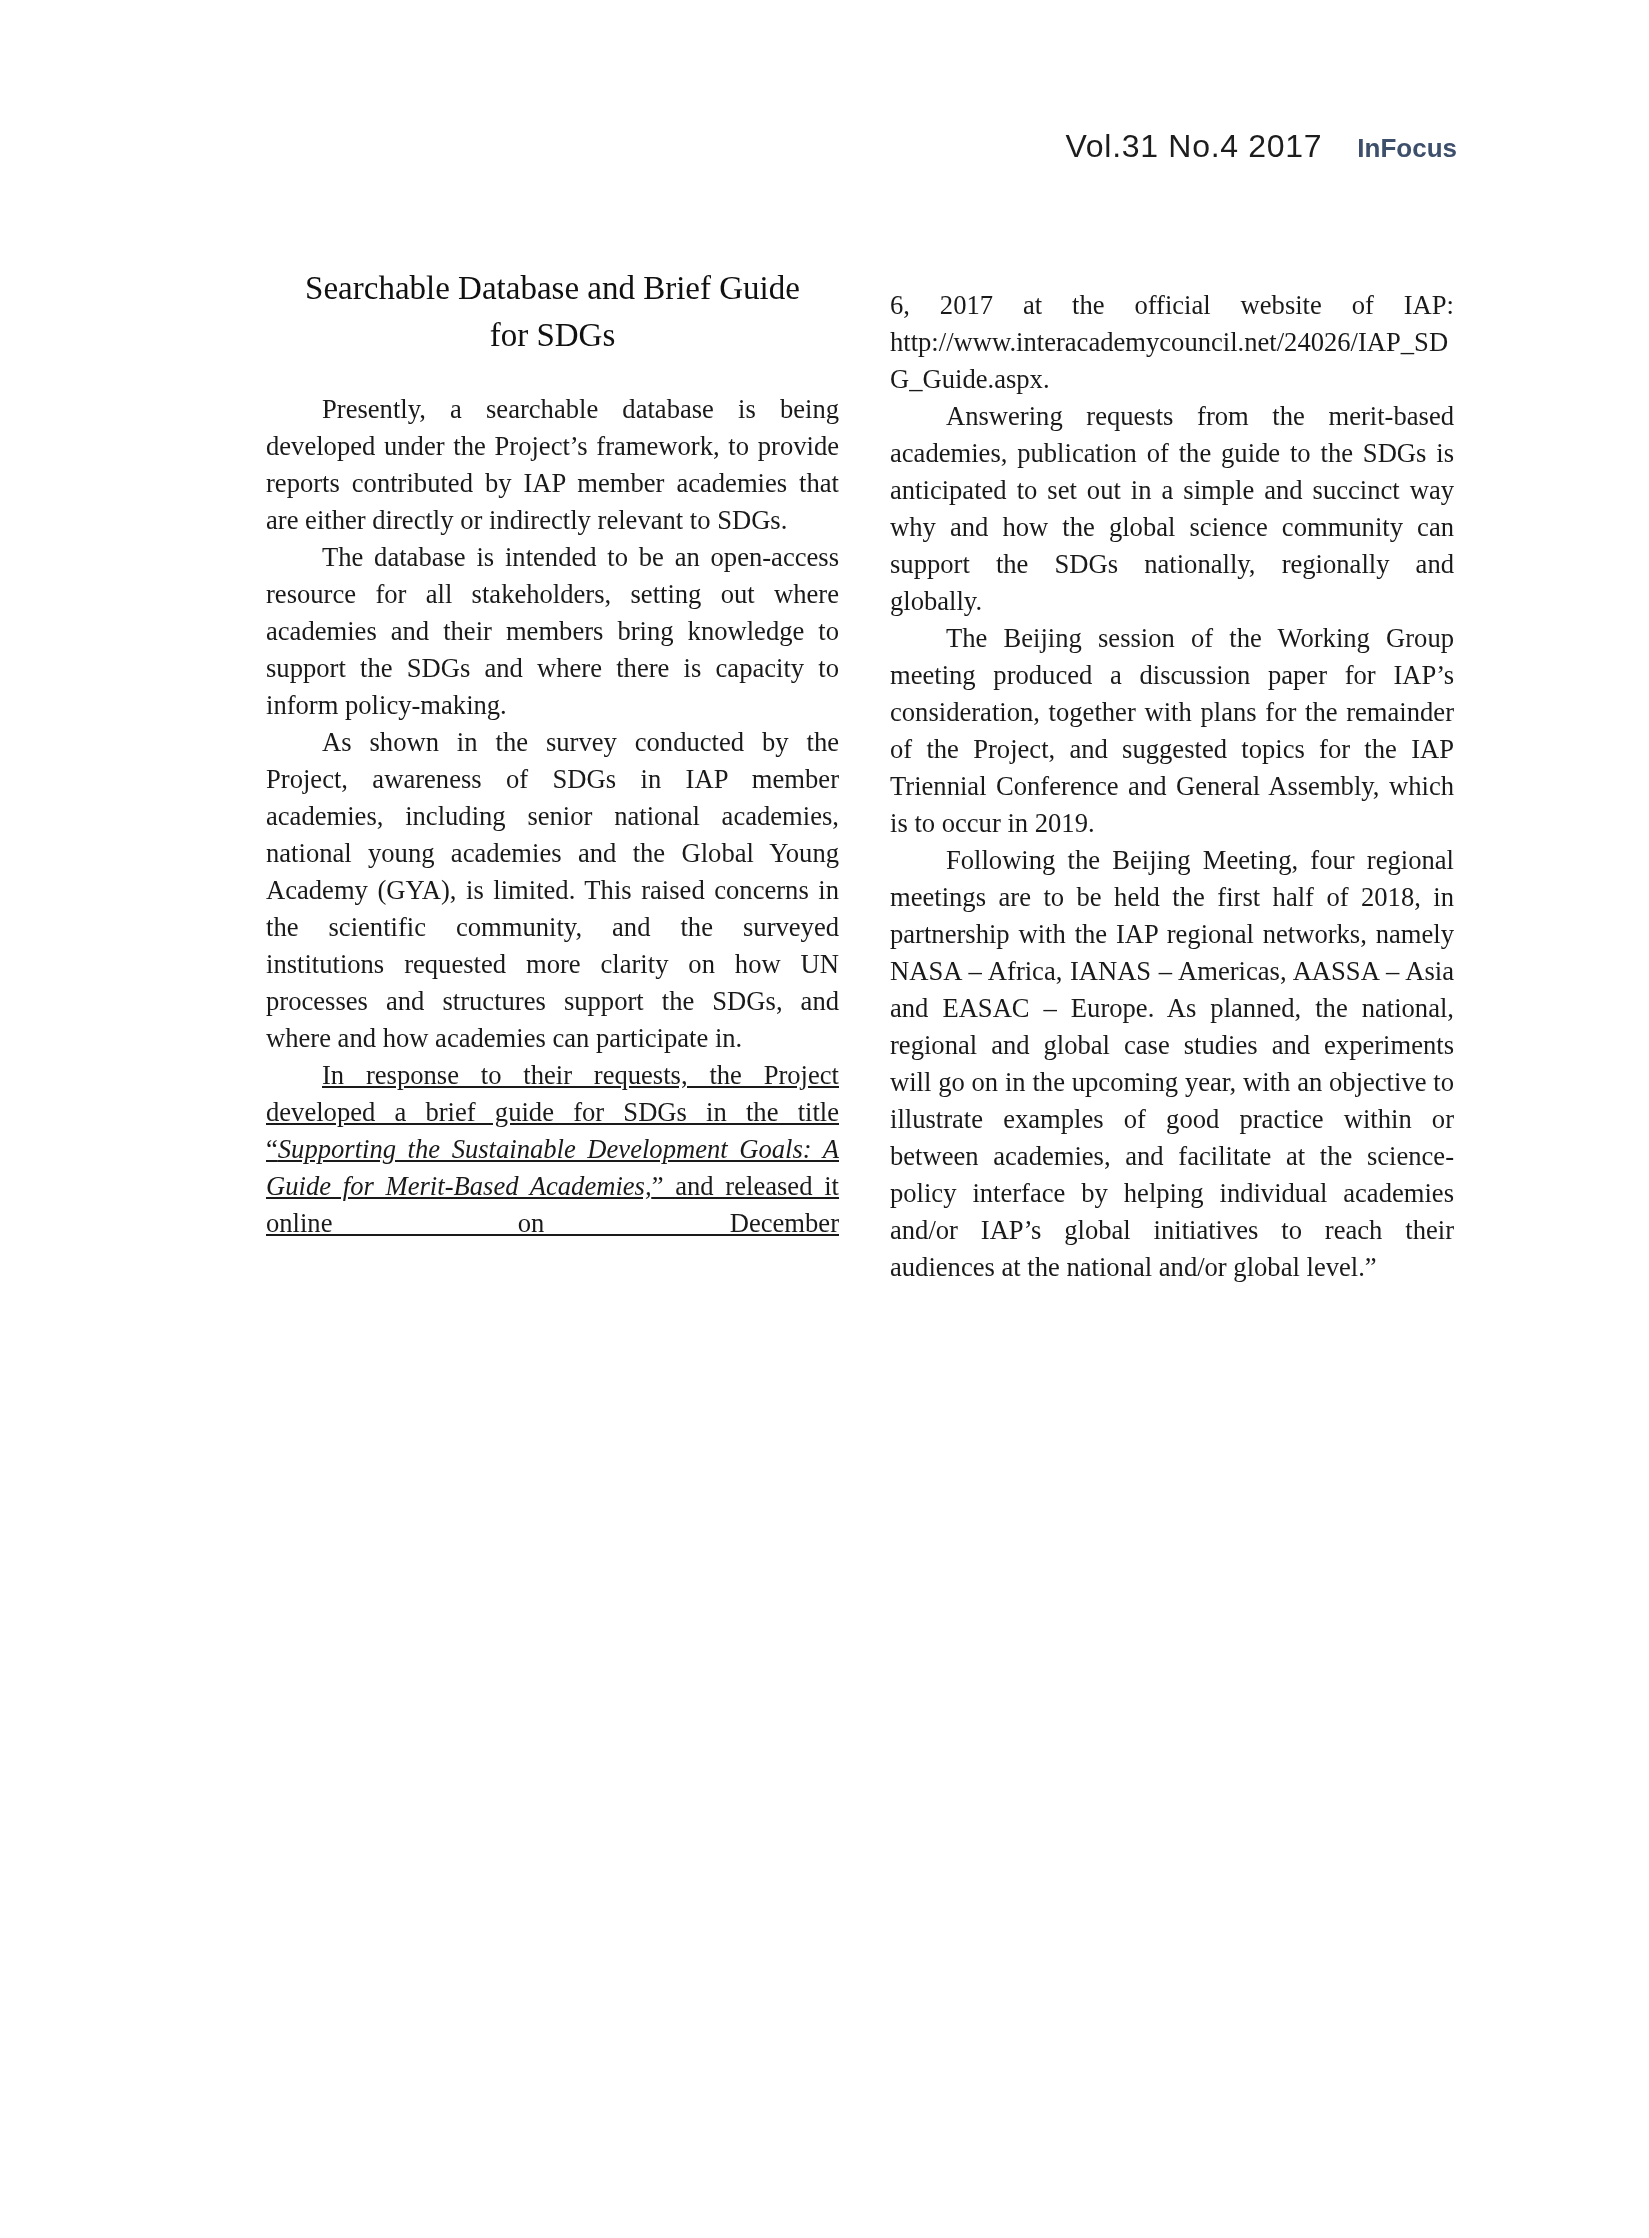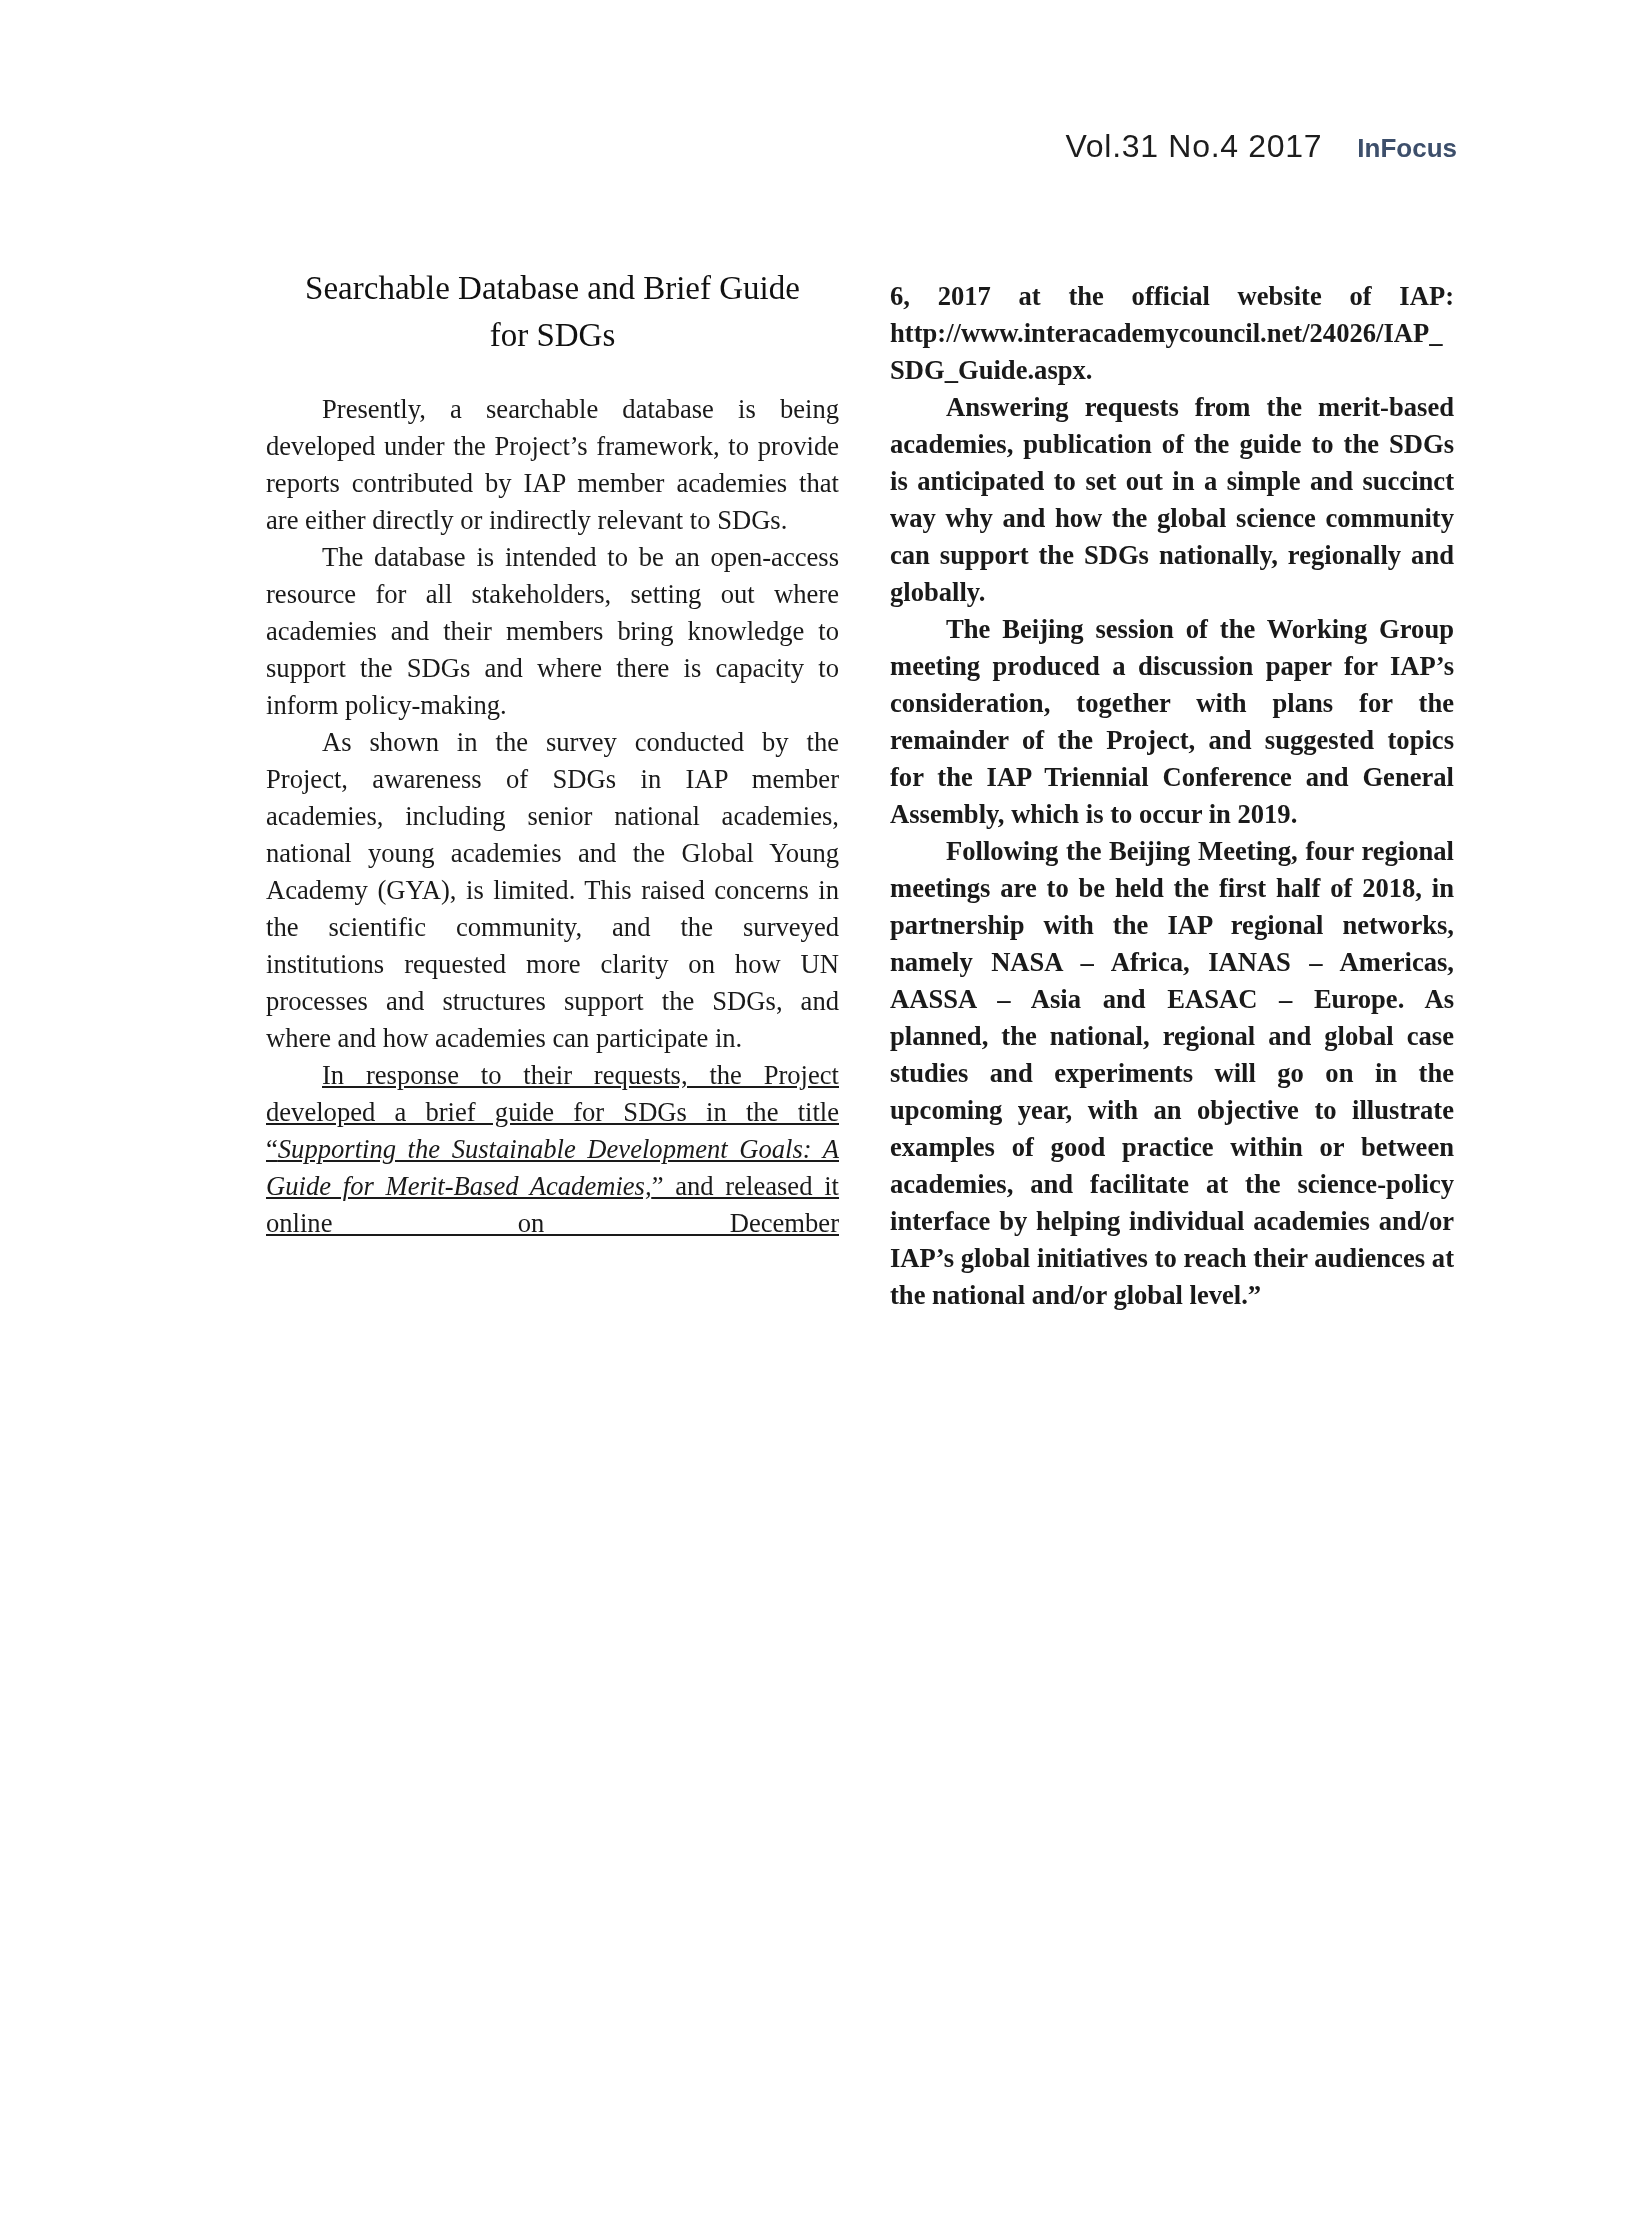--- a/index.html
+++ b/index.html
@@ -28,21 +28,21 @@
     letter-spacing: 0.7px;
   }
   .logo {
     font-size: 26px;
     font-weight: bold;
     color: #3d4f6b;
     letter-spacing: 0px;
   }
   .col { position: absolute; }
   .col-left  { left: 266px;  top: 265px; width: 573px; }
-  .col-right { left: 890px; top: 278px; width: 564px; font-weight: bold; }
+  .col-right { left: 890px; top: 287px; width: 564px; }
   .title {
     margin: 0 0 32px 0;
     text-align: center;
     font-size: 33px;
     line-height: 47px;
     font-weight: normal;
     color: #111111;
   }
   p.body {
     margin: 0;

